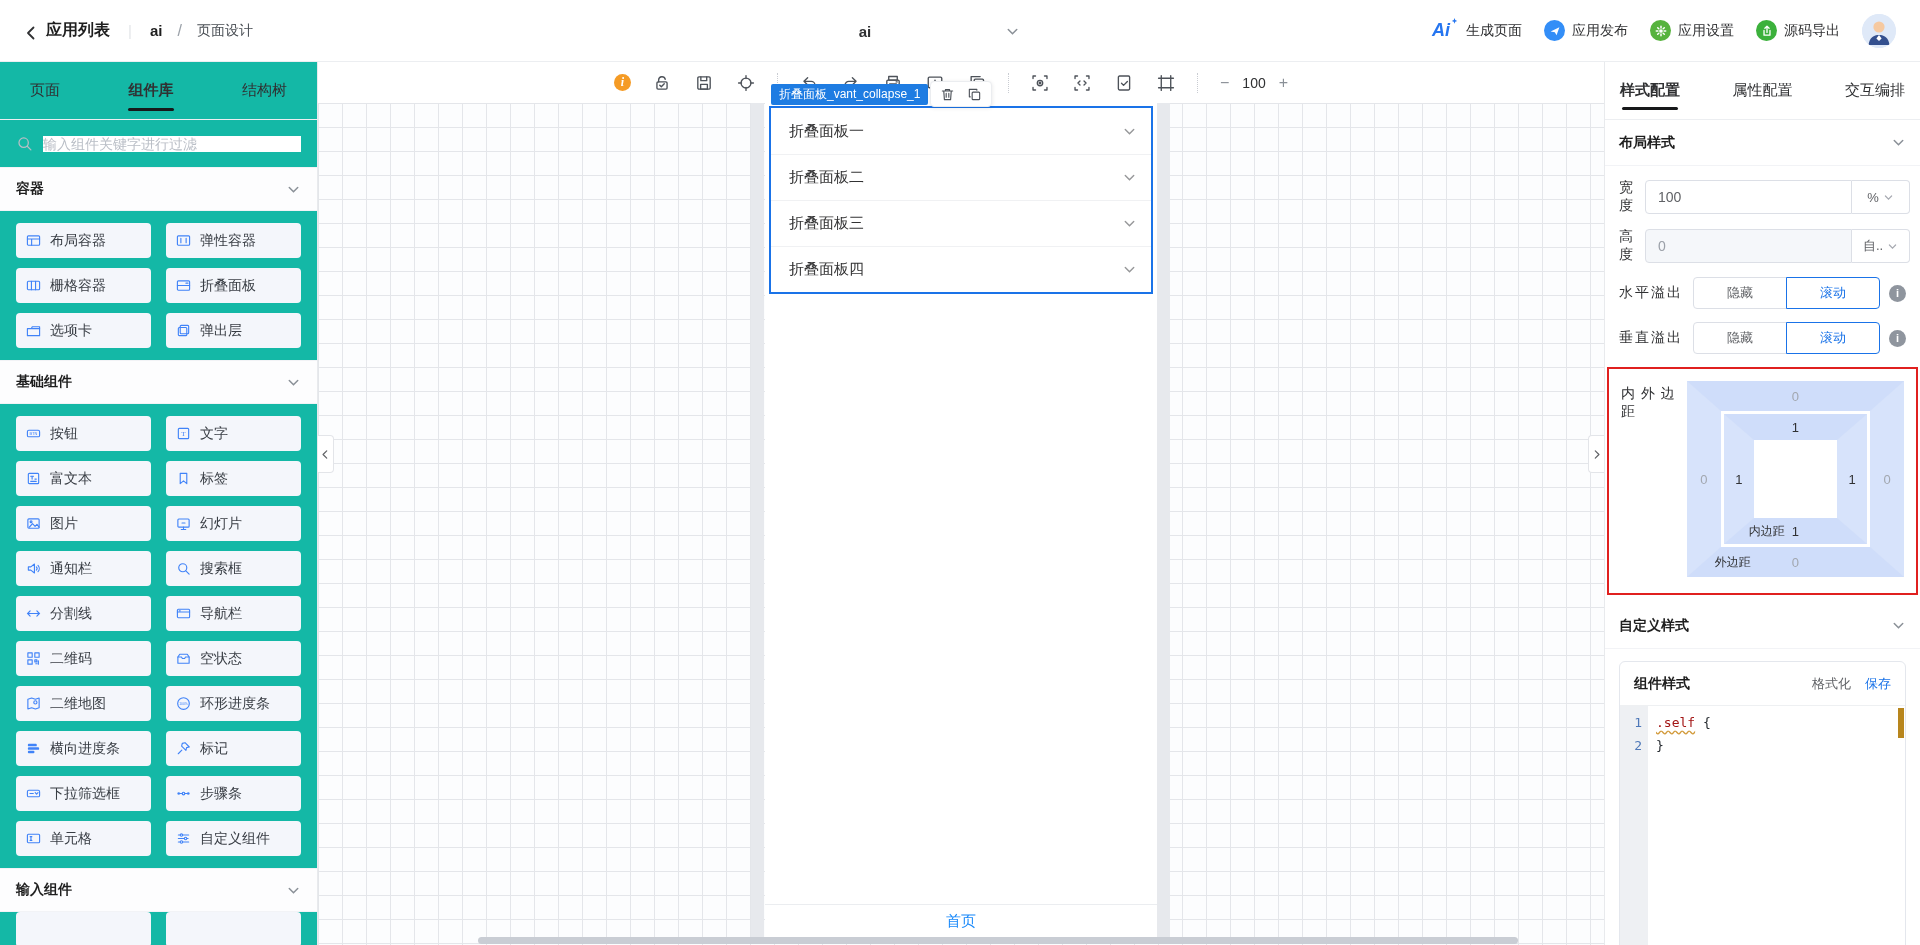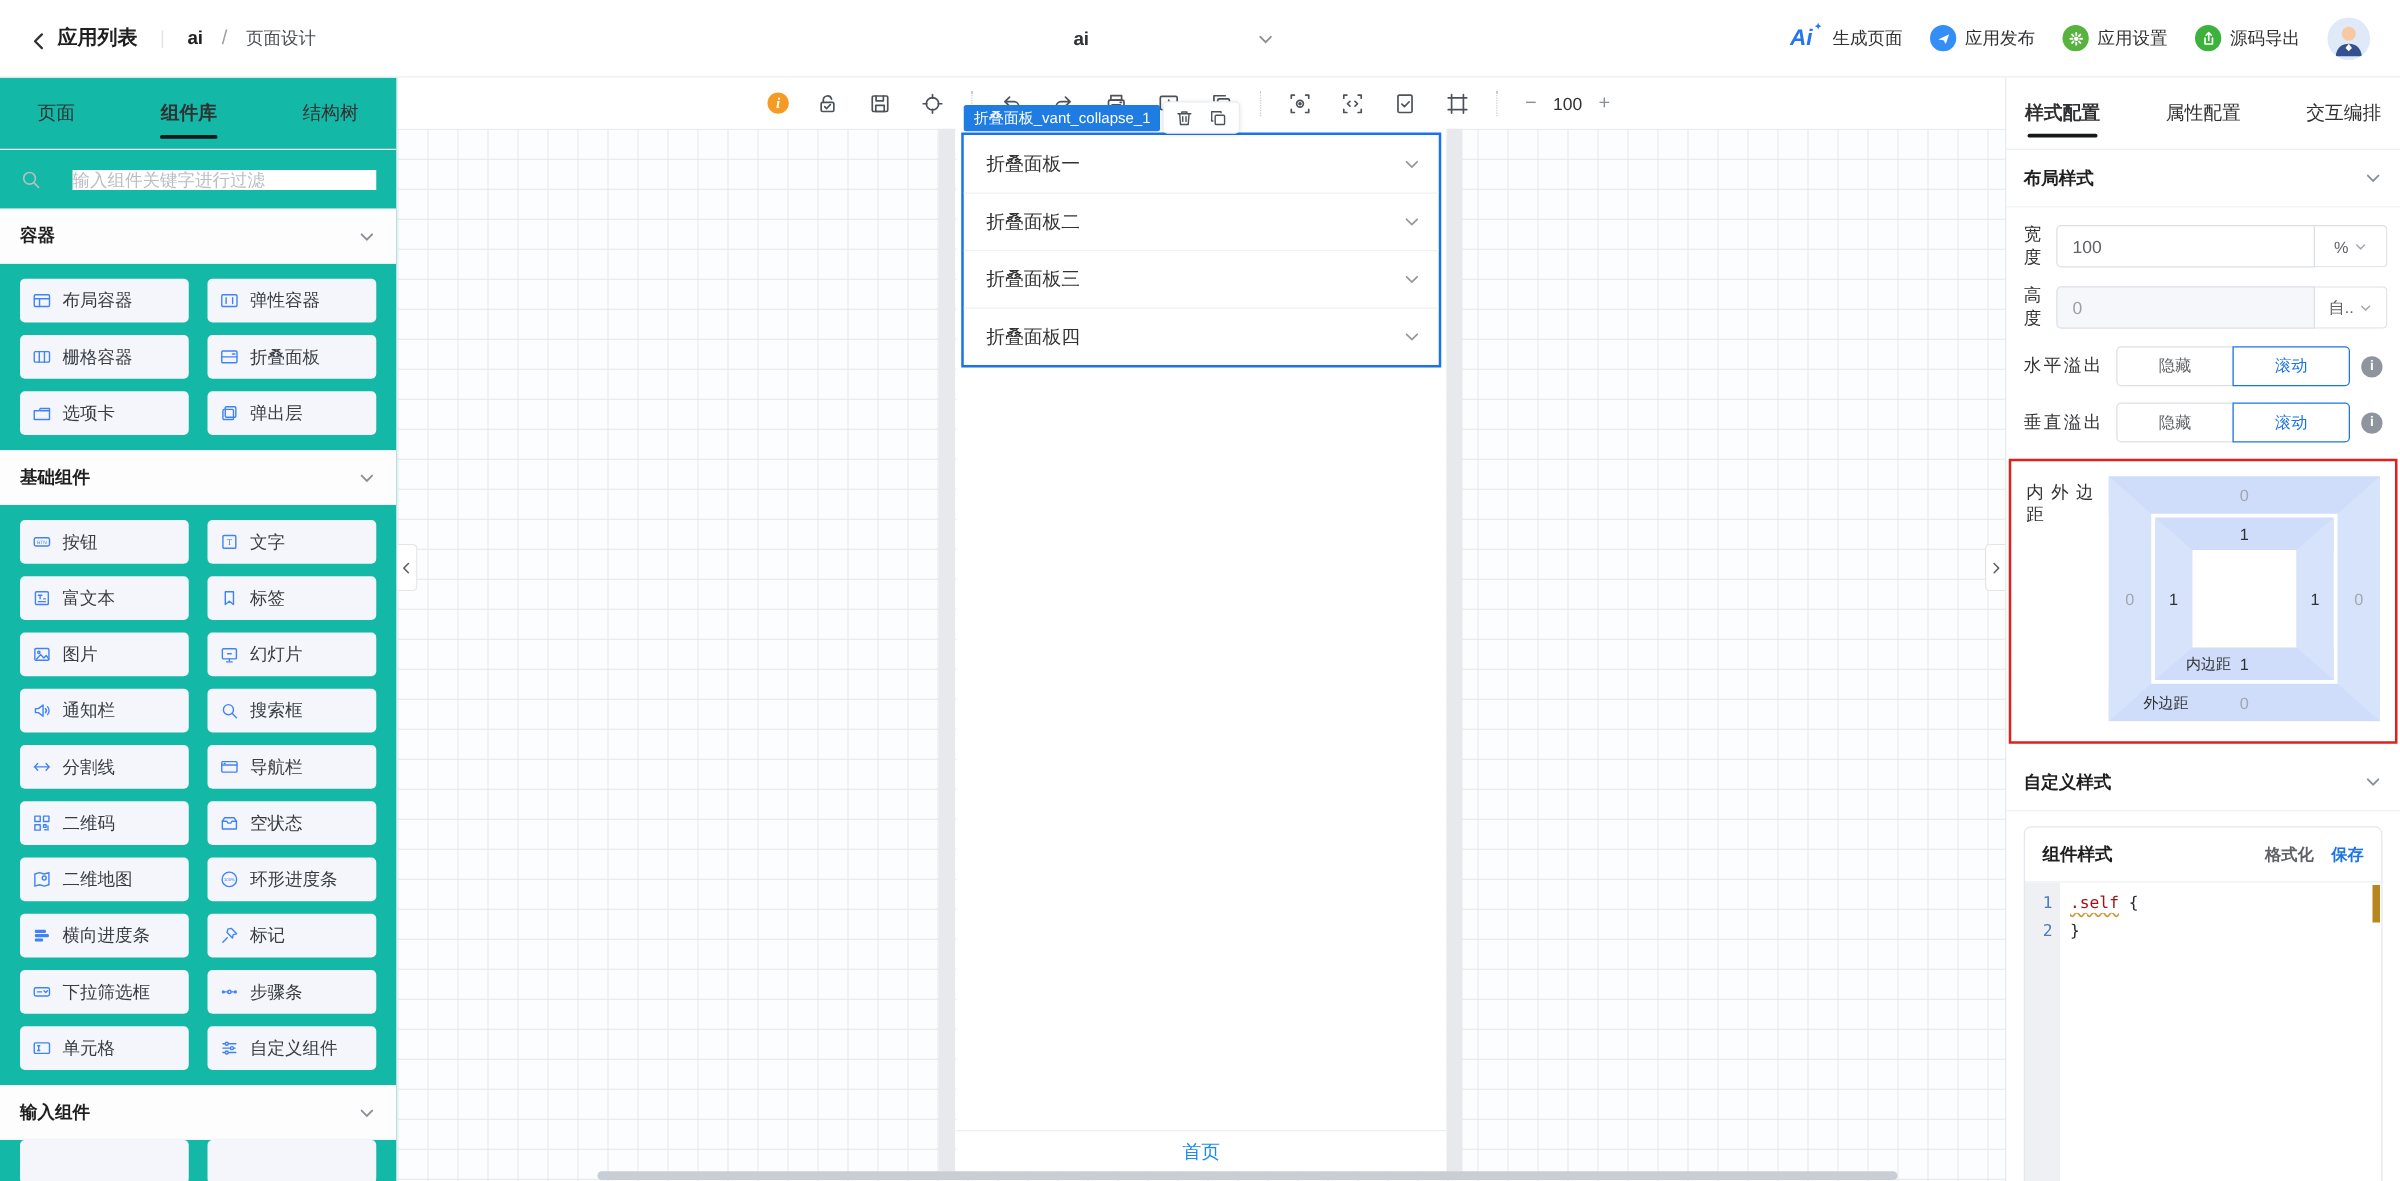--- a/index.html
+++ b/index.html
@@ -30,21 +30,21 @@
   .app { display:flex; height:883px; }
 
   
   .sidebar { width:318px; border-right:1px solid #e8eaed; background:#14b8a6; overflow:hidden; position:relative; }
   .side-tabs { height:58px; display:flex; align-items:center; justify-content:space-between;
     padding:0 26px; border-bottom:1px solid #eceef1; }
   .side-tab { font-size:15px; color:#303133; cursor:pointer; position:relative; padding:17px 4px; }
   .side-tab.active { font-weight:bold; }
   .side-tab.active::after { content:""; position:absolute; left:50%; transform:translateX(-50%);
     bottom:6px; width:46px; height:3px; background:#17181a; border-radius:2px; }
-  .search-row { height:48px; display:flex; align-items:center; gap:25px; padding:0 16px;
+  .search-row { height:48px; display:flex; align-items:center; gap:10px; padding:0 16px;
     border-bottom:1px solid #eceef1; color:#b9bec6; }
   .search-row input { border:none; outline:none; flex:1; font-size:14px; color:#303133;
     font-family:inherit; }
   .search-row input::placeholder { color:#b9bec6; }
   .sec-hd { height:44px; display:flex; align-items:center; justify-content:space-between;
     padding:0 16px; border-bottom:1px solid #f2f3f6; border-top:1px solid #f2f3f6;
     background:#fdfdfe; cursor:pointer; margin-top:-1px; }
   .sec-hd b { font-size:14px; color:#1f1f1f; }
   .comp-grid { display:grid; grid-template-columns:1fr 1fr; gap:10px 15px; padding:12px 16px 13px; }
   .comp-item { height:35px; background:#f4f6fb; border-radius:4px; display:flex; align-items:center;
@@ -126,21 +126,21 @@
   .bm-outer { width:100%; height:100%; border:solid; border-width:30px 34px;
     border-color:#cfddfa #d7e3fb; background:#fff; padding:3px; }
   .bm-inner { width:100%; height:100%; border:solid; border-width:26px 30px;
     border-color:#cfddfa #d7e3fb; background:#fff; }
   .bm-v { position:absolute; display:flex; align-items:center; justify-content:center; cursor:pointer; }
   .bm-v.dim { color:#a2a7af; } .bm-v.drk { color:#303133; }
   .bm-lab { position:absolute; font-size:12px; color:#303133; display:flex; align-items:center; }
   .card { margin:12px 14px; border:1px solid #e4e7ed; border-radius:6px; height:400px; overflow:hidden; }
   .card-hd { height:44px; display:flex; align-items:center; padding:0 14px; border-bottom:1px solid #eef0f2; }
   .card-hd b { font-size:14px; color:#1f1f1f; }
-  .card-hd .acts { margin-left:auto; display:flex; gap:14px; font-size:13px;font-weight:bold; }
+  .card-hd .acts { margin-left:auto; display:flex; gap:14px; font-size:13px; }
   .fmt { color:#606266; cursor:pointer; } .sav { color:#1a73e8; cursor:pointer; }
   .editor { display:flex; height:356px; position:relative; font-family:"DejaVu Sans Mono",monospace; font-size:13px; }
   .gutter { width:28px; background:#eef0f3; color:#4e78b8; text-align:right; padding:5px 6px 0 0; line-height:23px; }
   .codearea { flex:1; padding:5px 0 0 8px; line-height:23px; color:#24292e; cursor:text; }
   .kw { color:#a31515; text-decoration:underline wavy #d29a3a; text-underline-offset:3px; }
   .ovr-mark { position:absolute; right:1px; top:2px; width:6px; height:30px; background:#b8861d; }
   .chev { display:inline-block; }
 </style>
 </head>
 <body>

